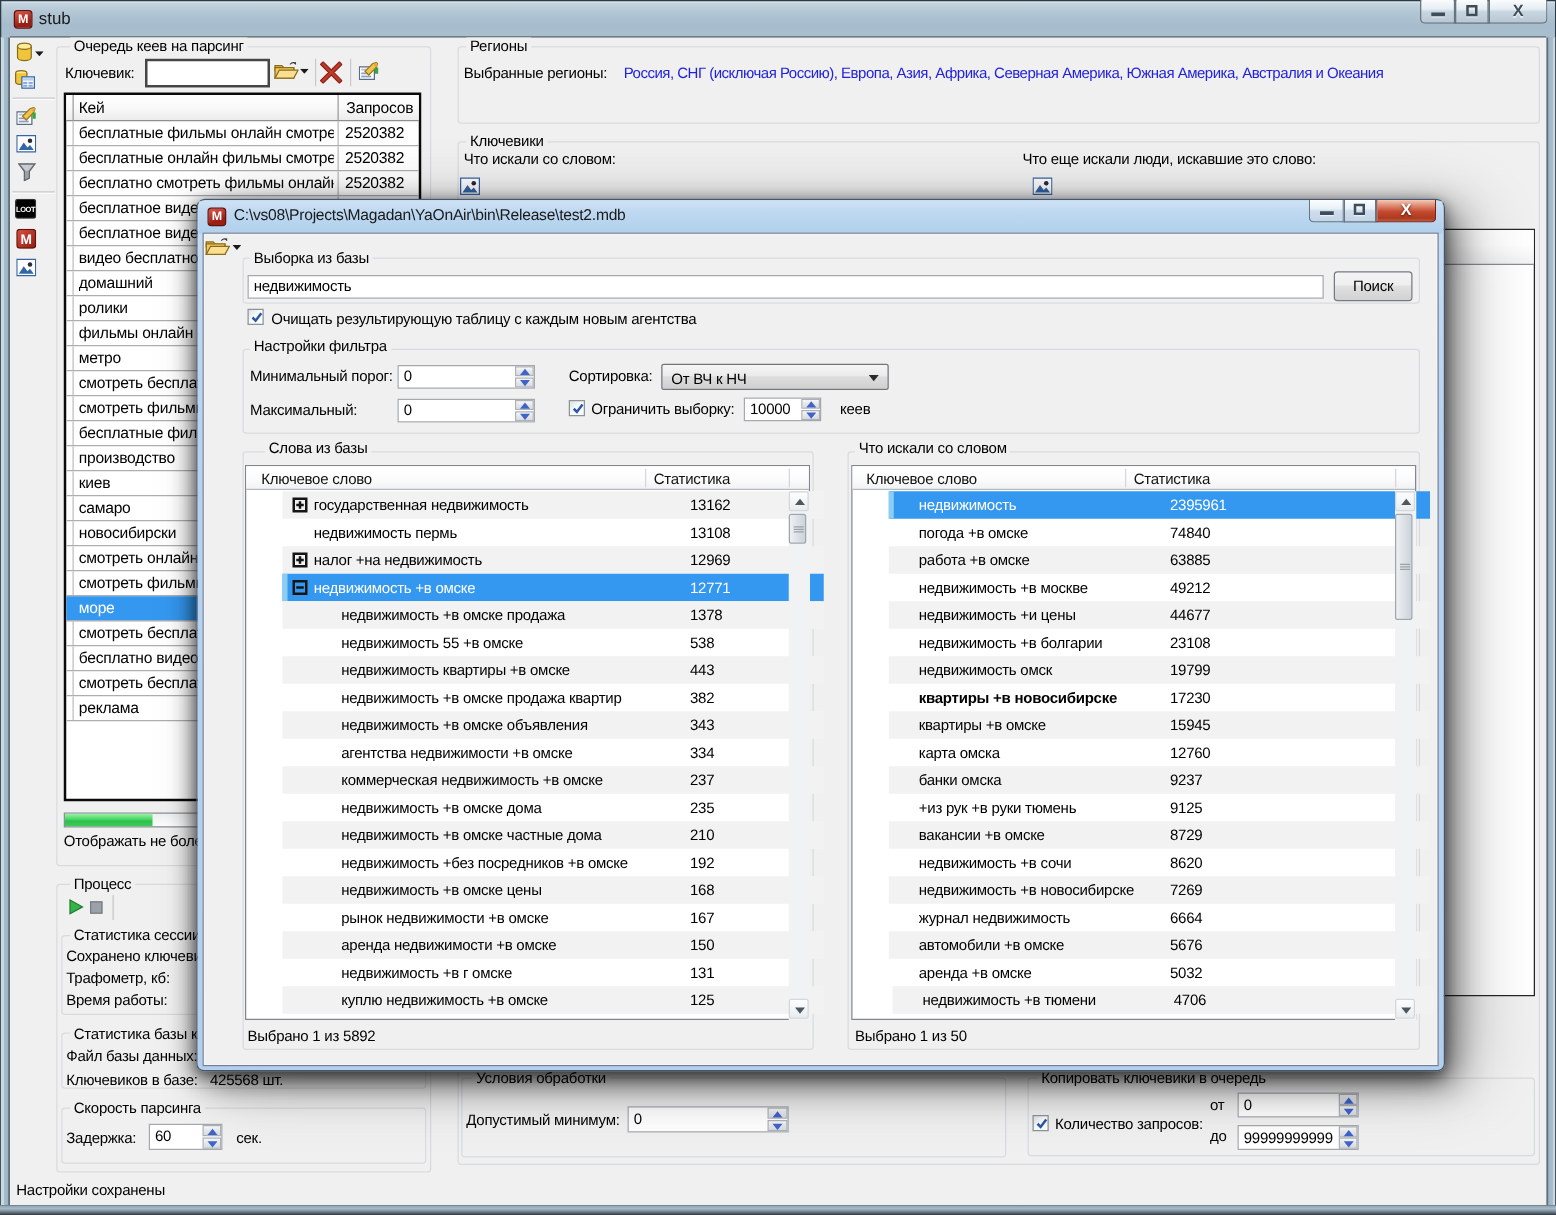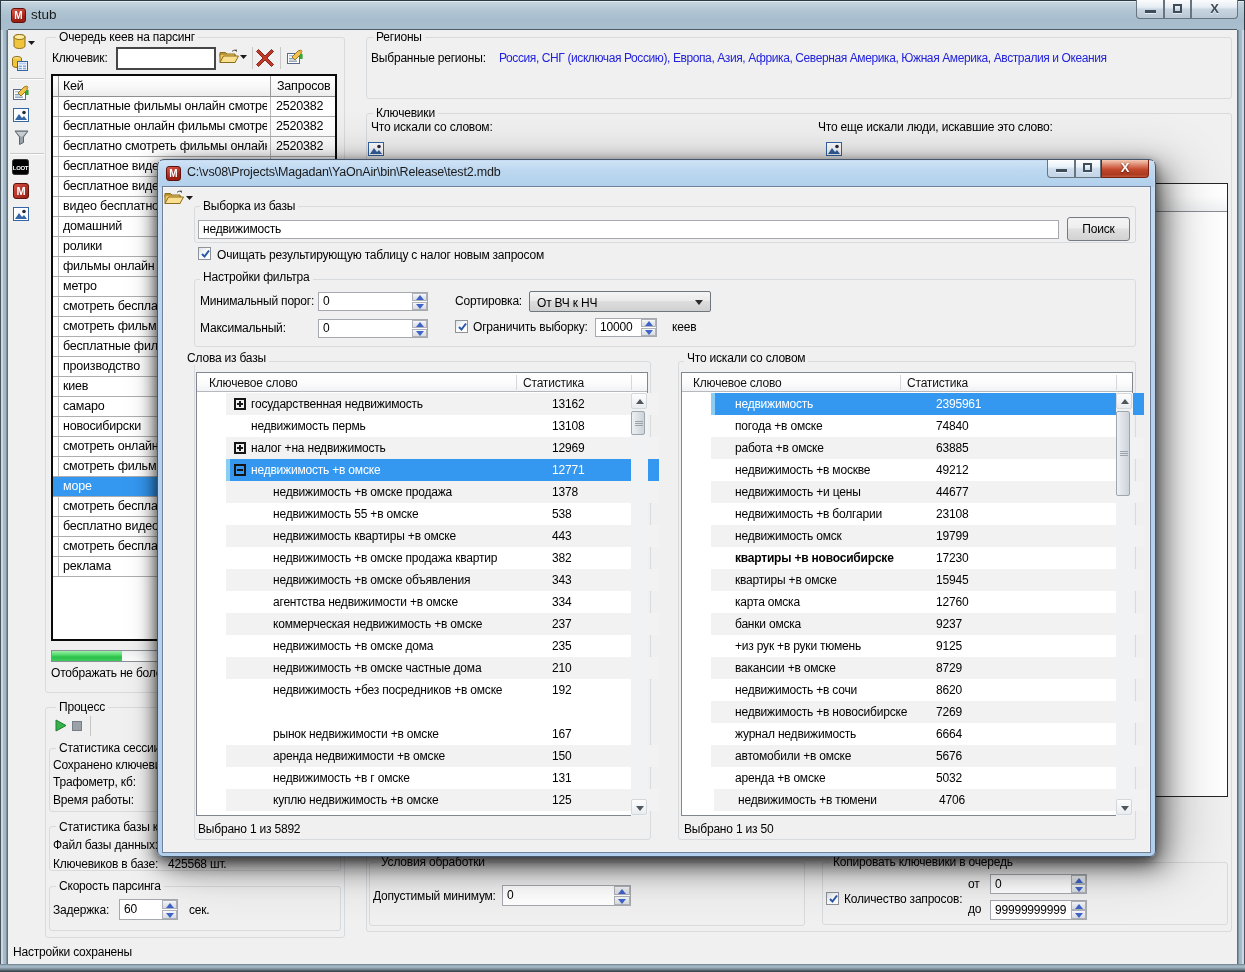--- a/index.html
+++ b/index.html
@@ -440,21 +440,21 @@
     <div class="v" style="top:1px;">недвижимость</div>
   </div>
 <div class="btn" style="left:1067px;top:217px;width:63px;height:24px;">
   <div class="a" style="left:0;top:4px;width:61px;text-align:center;font-size:12px;letter-spacing:-0.2px;color:#000;">Поиск</div>
 </div>
 <div class="cb" style="left:198px;top:247px;">
     <svg width="13" height="13">
       <polyline points="3,7 5.5,9.5 10,3.5" fill="none" stroke="#2b57a8" stroke-width="2"></polyline>
     </svg>
   </div>
-<div class="t" style="left:217px;top:248px;">Очищать результирующую таблицу с налог новым запросом</div>
+<div class="t" style="left:217px;top:248px;">Очищать результирующую таблицу с каждым новым агентства</div>
 
 <div class="gb" style="left:194px;top:279px;width:942px;height:68px;"></div>
 <div class="gl" style="left:200px;top:270px;">Настройки фильтра</div>
 <div class="t" style="left:200px;top:294px;">Минимальный порог:</div>
 <div class="edit" style="left:318px;top:292px;width:110px;height:19px;">
     <div class="v" style="top:1px;">0</div>
   </div>
 <div class="spinA" style="left:412px;top:293px;width:15px;height:8px;">
     <div class="upt" style="left:3px;top:1px;"></div>
   </div>
@@ -487,21 +487,21 @@
   </div>
 <div class="spinA" style="left:641px;top:319px;width:15px;height:8px;">
     <div class="upt" style="left:3px;top:1px;"></div>
   </div>
 <div class="spinA" style="left:641px;top:328px;width:15px;height:8px;">
     <div class="dnt" style="left:3px;top:1px;"></div>
   </div>
 <div class="t" style="left:672px;top:320px;">кеев</div>
 
 <div class="gb" style="left:194px;top:361px;width:457px;height:479px;"></div>
-<div class="gl" style="left:184px;top:351px;">Слова из базы</div>
+<div class="gl" style="left:212px;top:351px;">Слова из базы</div>
 <div class="lv" id="lv1" style="left:196px;top:372px;width:452px;height:444px;">
   <div class="lvh">
       <span class="c" style="left:12px;">Ключевое слово</span>
       <span class="c" style="left:326px;">Статистика</span>
     <span class="hd" style="left:319px;"></span>
       <span class="hd" style="left:434px;"></span>
   </div>
     <div class="row odd" style="left:1px;top:20px;width:433px;">
       <span class="eb" style="left:8px;top:5px;">
         <i></i>
@@ -561,20 +561,24 @@
       <span class="a" style="left:47px;top:0;">недвижимость +в омске дома</span>
       <span class="a" style="left:326px;top:0;">235</span>
     </div>
     <div class="row odd" style="left:1px;top:284px;width:433px;">
       <span class="a" style="left:47px;top:0;">недвижимость +в омске частные дома</span>
       <span class="a" style="left:326px;top:0;">210</span>
     </div>
     <div class="row" style="left:1px;top:306px;width:433px;">
       <span class="a" style="left:47px;top:0;">недвижимость +без посредников +в омске</span>
       <span class="a" style="left:326px;top:0;">192</span>
+    </div>
+    <div class="row odd" style="left:1px;top:328px;width:433px;">
+      <span class="a" style="left:47px;top:0;">недвижимость +в омске цены</span>
+      <span class="a" style="left:326px;top:0;">168</span>
     </div>
     <div class="row" style="left:1px;top:350px;width:433px;">
       <span class="a" style="left:47px;top:0;">рынок недвижимости +в омске</span>
       <span class="a" style="left:326px;top:0;">167</span>
     </div>
     <div class="row odd" style="left:1px;top:372px;width:433px;">
       <span class="a" style="left:47px;top:0;">аренда недвижимости +в омске</span>
       <span class="a" style="left:326px;top:0;">150</span>
     </div>
     <div class="row" style="left:1px;top:394px;width:433px;">

